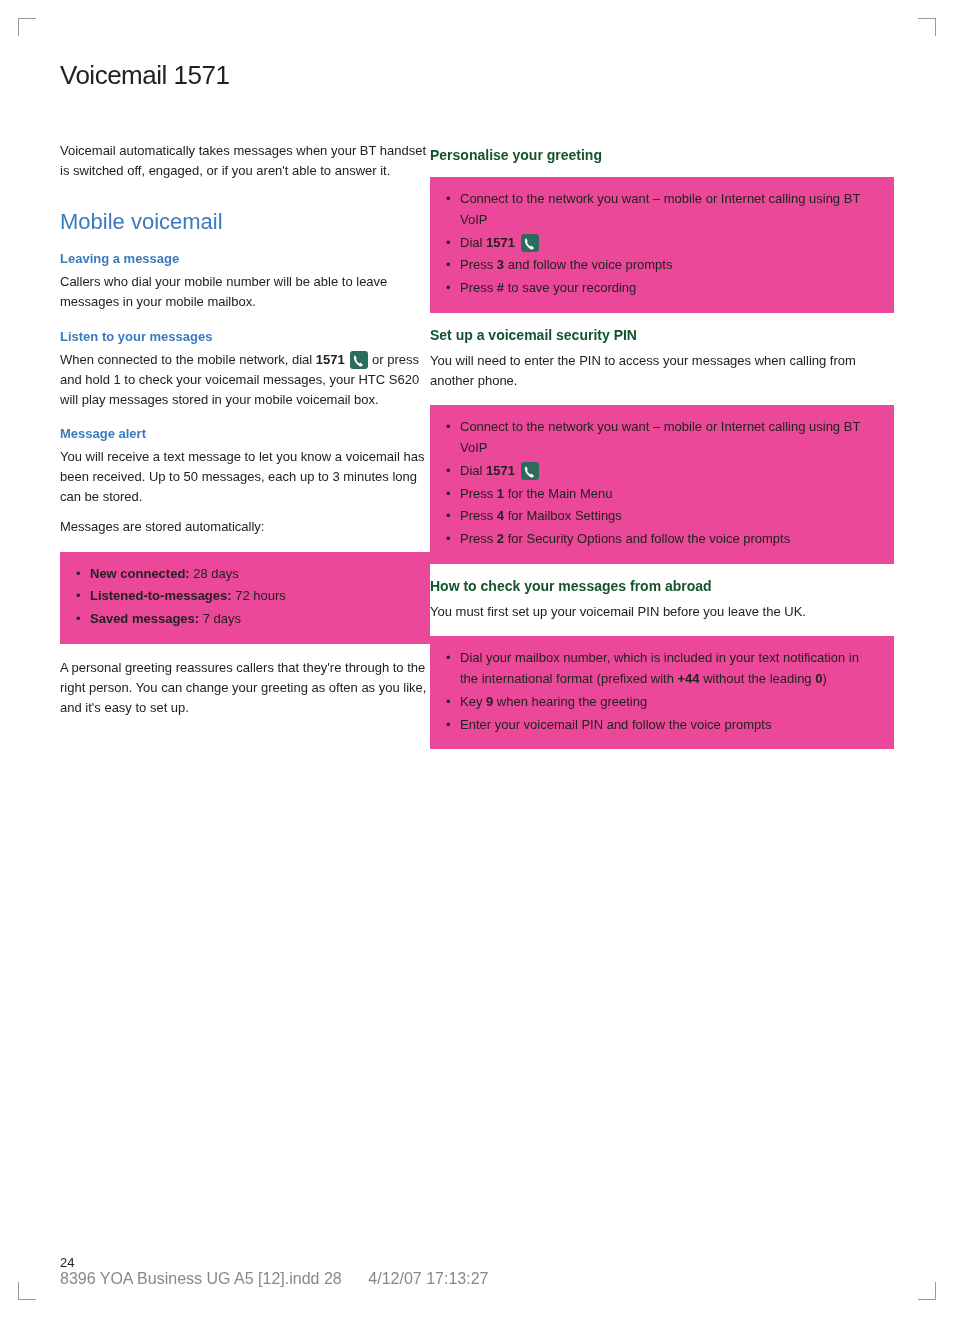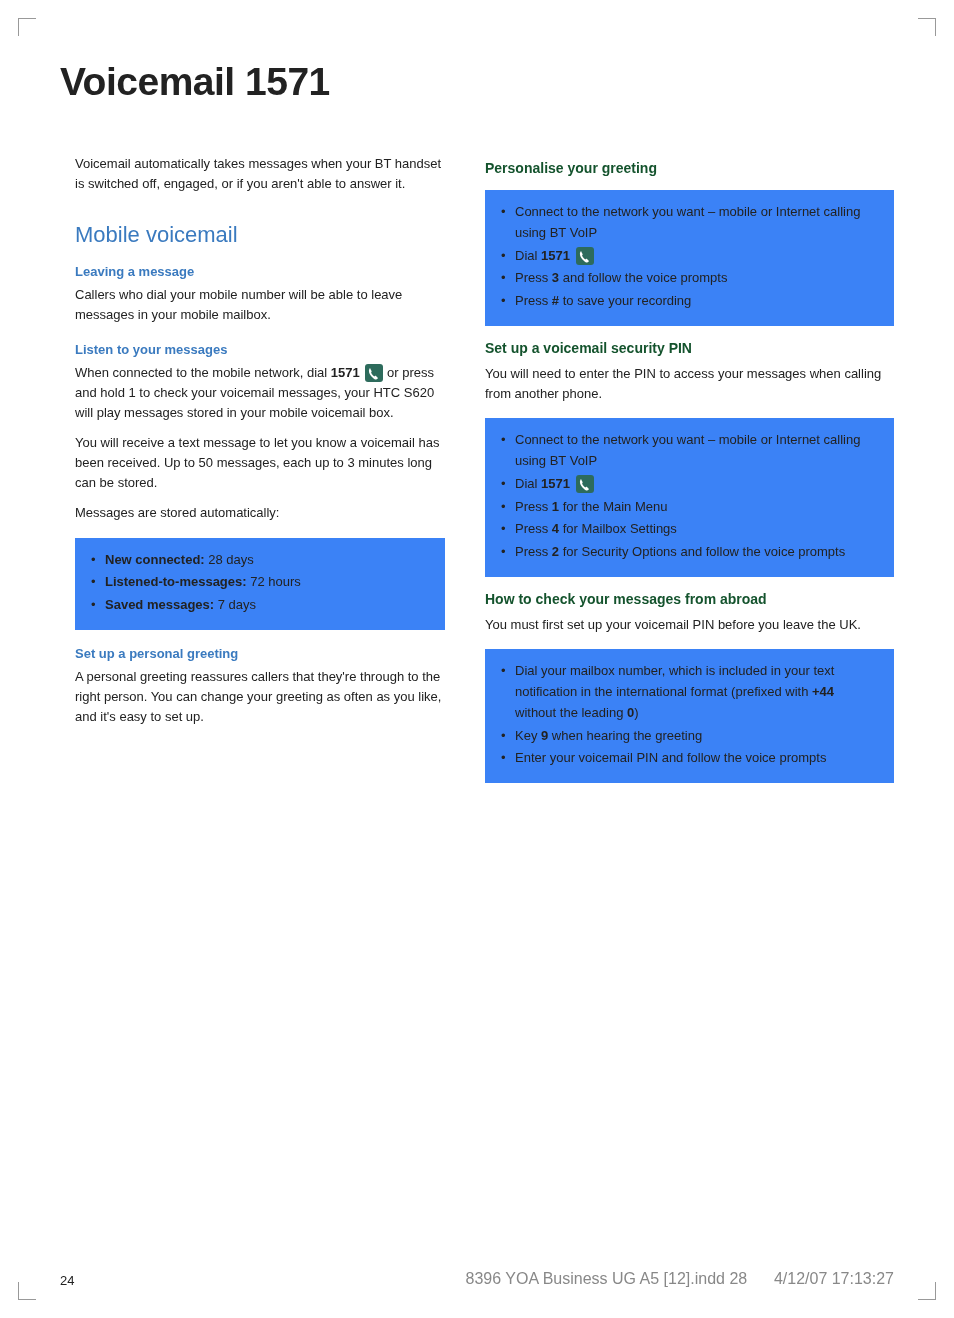--- a/index.html
+++ b/index.html
@@ -29,31 +29,29 @@
       height: 18px;
       border-color: #999;
       border-style: solid;
     }
     .corner-tl { top: 18px; left: 18px; border-width: 1px 0 0 1px; }
     .corner-tr { top: 18px; right: 18px; border-width: 1px 1px 0 0; }
     .corner-bl { bottom: 18px; left: 18px; border-width: 0 0 1px 1px; }
     .corner-br { bottom: 18px; right: 18px; border-width: 0 1px 1px 0; }
 
     .page-title {
-      font-size: 39px;
-      font-weight: 700;
+      font-size: 26px;
+      font-weight: 400;
       color: #222;
       margin-bottom: 50px;
       letter-spacing: -0.5px;
     }
 
     .two-column {
       display: flex;
-      gap: 40px;
-      margin-left: 15px;
     }
 
     .left-col {
       flex: 0 0 370px;
       max-width: 370px;
     }
 
     .right-col {
       flex: 1;
     }
@@ -81,21 +79,21 @@
     }
 
     .body-text {
       font-size: 13px;
       line-height: 1.55;
       color: #222;
       margin-bottom: 10px;
     }
 
     .highlight-box {
-      background: #3b82f6;
+      background: #ec4899;
       padding: 12px 16px;
       margin: 14px 0;
     }
 
     .highlight-box ul {
       list-style: none;
       padding: 0;
     }
 
     .highlight-box ul li {
@@ -135,21 +133,21 @@
       margin-top: 6px;
     }
 
     .page-footer {
       position: absolute;
       bottom: 30px;
       left: 60px;
       right: 60px;
       display: flex;
       justify-content: space-between;
-      align-items: flex-end;
+      flex-direction: column;
     }
 
     .page-number {
       font-size: 13px;
       color: #222;
     }
 
     .footer-doc-info {
       font-size: 16px;
       color: #888;
@@ -186,33 +184,33 @@
         <strong> <span>1571</span></strong>
         <span class="phone-icon">
           <svg viewBox="0 0 18 18" xmlns="http://www.w3.org/2000/svg">
             <rect width="18" height="18" rx="3" fill="#2d6b5c"></rect>
             <path d="M5 4c0 0 1 2 1.5 3s-0.5 1.5-0.5 1.5 1.5 3 3.5 4c0 0 1-1 1.5-0.5s2 2 2 2-1 2-2.5 1.5C8.5 15 4 10.5 4 7.5 3.5 6 5 4 5 4z" fill="white"></path>
           </svg>
         </span>
         <span>or press and hold 1 to check your voicemail messages, your HTC S620 will play messages stored in your mobile voicemail box.</span>
       </p>
 
+      <p class="subsection-title">Message alert</p>
       <p class="body-text">You will receive a text message to let you know a voicemail has been received. Up to 50 messages, each up to 3 minutes long can be stored.</p>
 
       <p class="body-text">Messages are stored automatically:</p>
 
       <div class="highlight-box">
         <ul>
           <li><span class="bold">New connected:</span> 28 days</li>
           <li><span class="bold">Listened-to-messages:</span> 72 hours</li>
           <li><span class="bold">Saved messages:</span> 7 days</li>
         </ul>
       </div>
 
-      <p class="subsection-title">Set up a personal greeting</p>
       <p class="body-text">A personal greeting reassures callers that they're through to the right person. You can change your greeting as often as you like, and it's easy to set up.</p>
 
     </div>
 
     <div class="right-col">
 
       <p class="right-section-title">Personalise your greeting</p>
 
       <div class="highlight-box">
         <ul>

